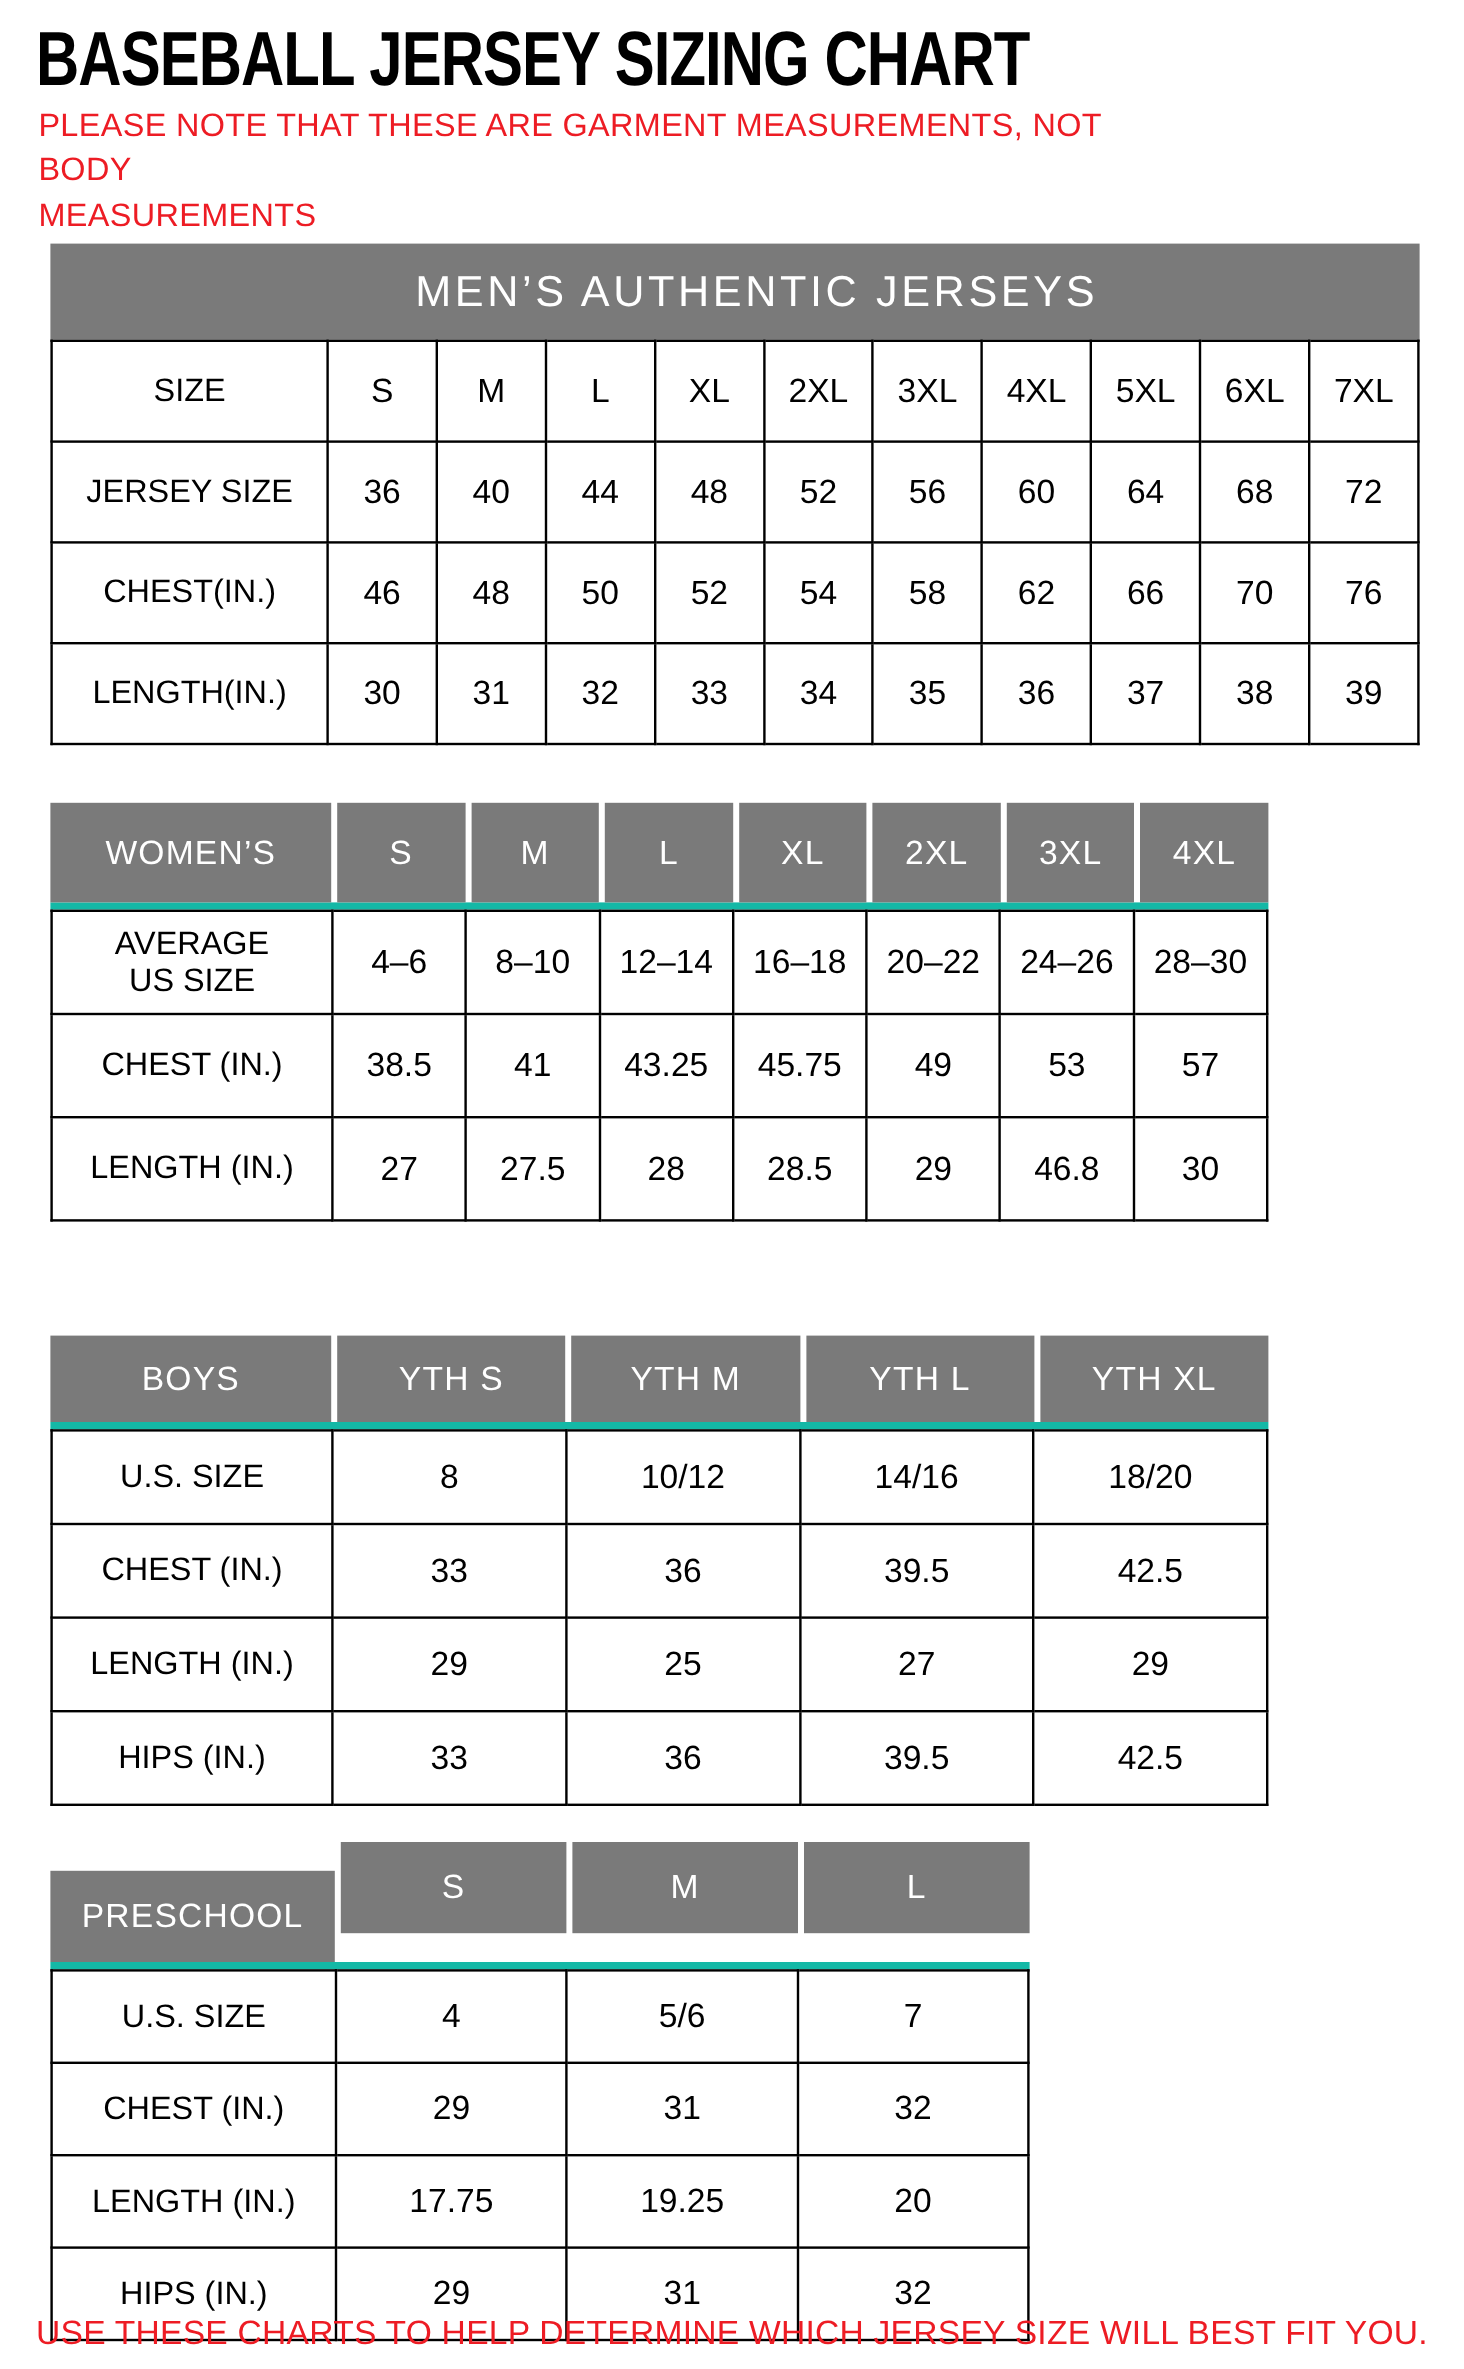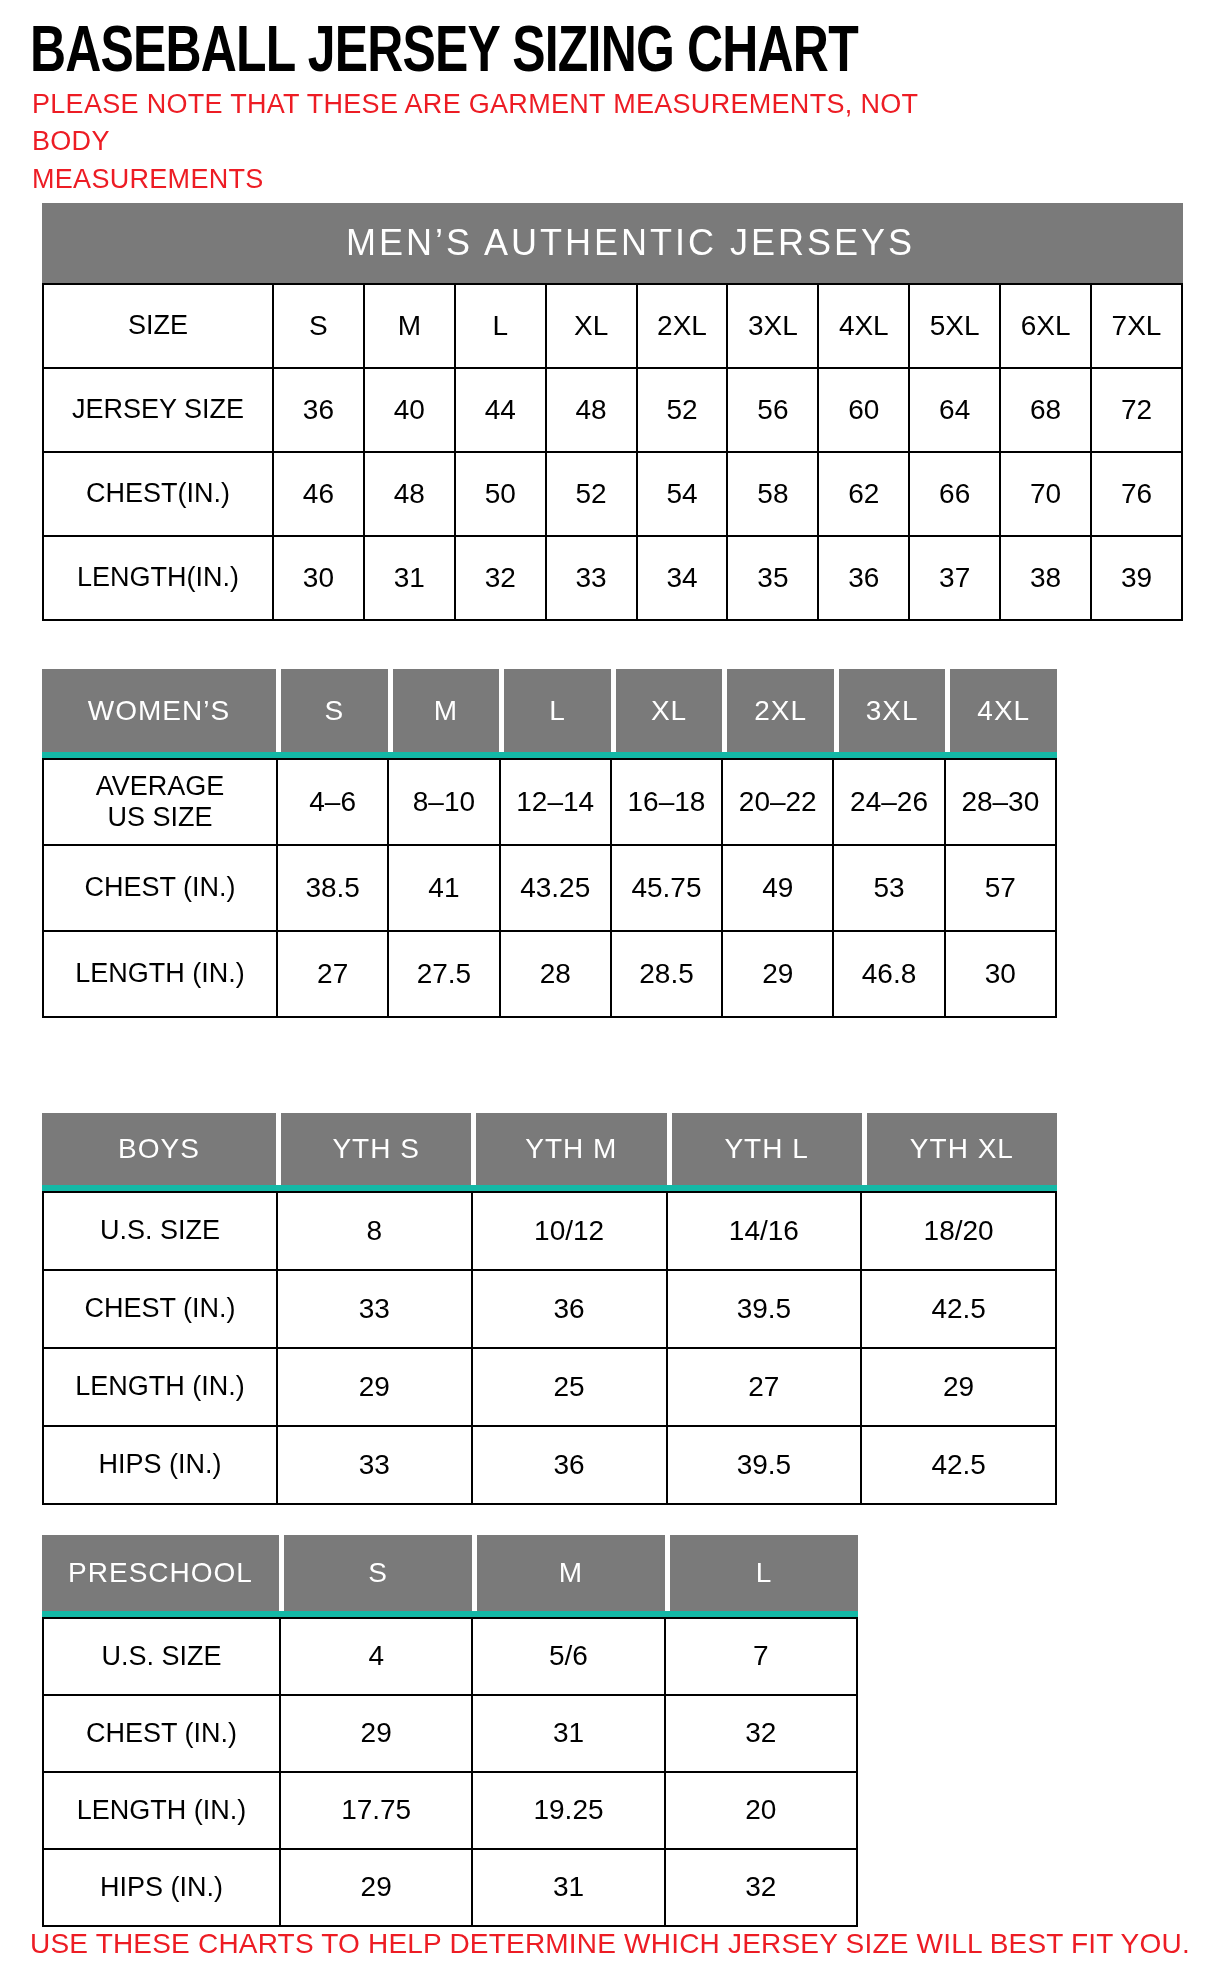--- a/index.html
+++ b/index.html
@@ -36,21 +36,21 @@
   }
   .gh-cell{
     background:#7a7a7a;color:#fff;flex:1;
     display:flex;align-items:center;justify-content:center;
     font-size:28px;letter-spacing:1px;
   }
   .t-womens .gh-cell{height:83px;}
   .t-boys .gh-cell{height:72px;}
   .t-preschool .gh-cell{height:76px;}
   .gh-label{flex:0 0 234px;}
-  .t-preschool .gh-label{flex:0 0 237px;}
+  .t-preschool .gh-label{flex:0 0 237px;margin-top:24px;}
 
   .sizing-table table{
     border-collapse:collapse;table-layout:fixed;width:100%;padding-left:30px;
   }
   .sizing-table td{
     border:2px solid #000;text-align:center;vertical-align:middle;
     font-size:28px;line-height:1.15;white-space:pre-line;padding:0;
   }
   .sizing-table td:first-child{font-size:27px;}
   .t-mens td{height:82px;}

